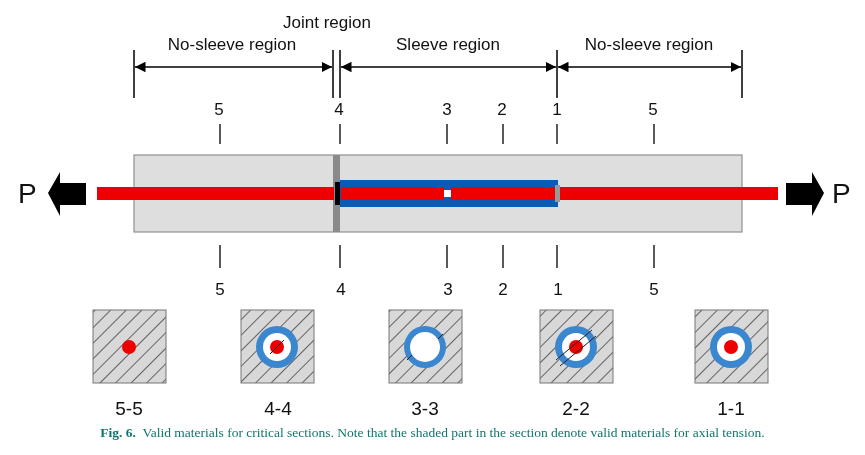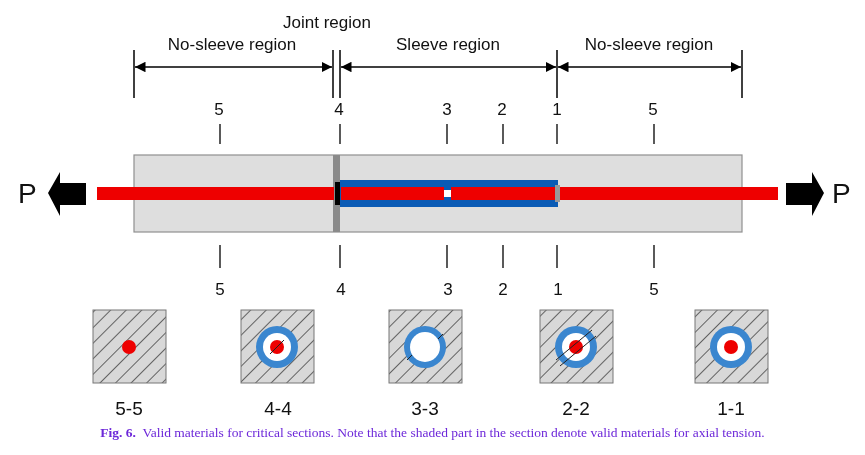--- a/index.html
+++ b/index.html
@@ -1,19 +1,19 @@
 <!DOCTYPE html>
 <html><head>
 <meta charset="utf-8">
 <style>
   html, body { margin:0; padding:0; background:#ffffff; }
   body { width:865px; height:455px; position:relative; overflow:hidden; font-family:"Liberation Sans", sans-serif; }
   svg { position:absolute; left:0; top:0; }
   .lbl { font-family:"Liberation Sans", sans-serif; fill:#111; }
-  .caption { position:absolute; left:0; top:425px; width:865px; text-align:center; font-family:"Liberation Serif", serif; font-size:13.5px; color:#6d28d9; white-space:nowrap; }
+  .caption { position:absolute; left:0; top:425px; width:865px; text-align:center; font-family:"Liberation Serif", serif; font-size:13.5px; color:#0f766e; white-space:nowrap; }
   .caption b { font-weight:bold; }
 </style>
 </head>
 <body>
 
 <svg width="865" height="455" viewBox="0 0 865 455">
   <defs>
     <marker id="ah" viewBox="0 0 10 10" refX="10" refY="5" markerWidth="7" markerHeight="7" orient="auto-start-reverse">
       <path d="M0,0 L10,5 L0,10 z" fill="#000"></path>
     </marker>

